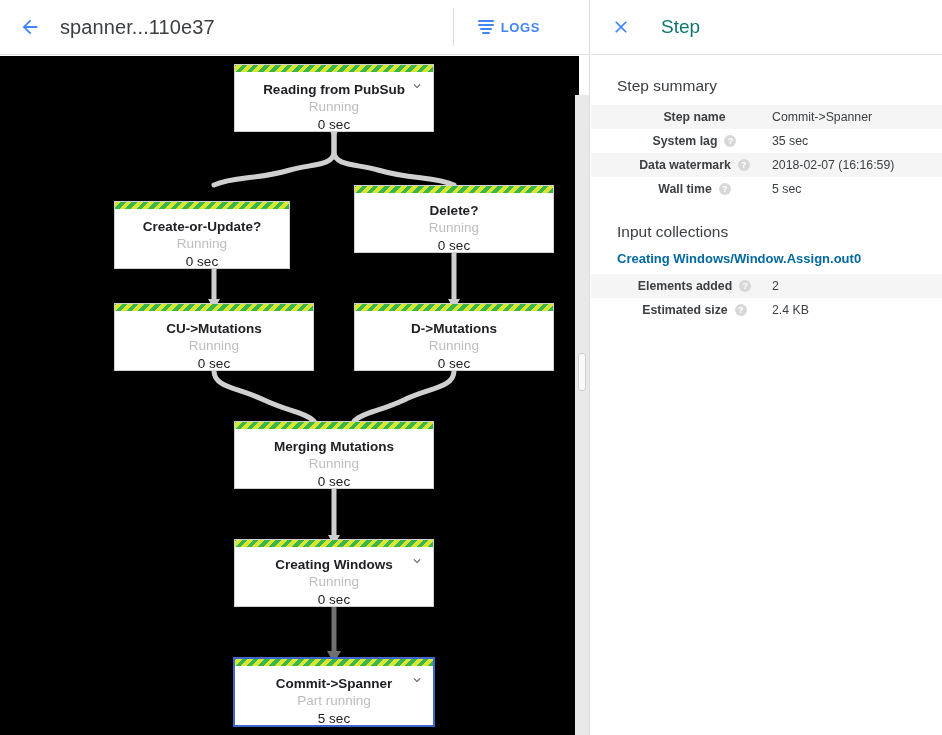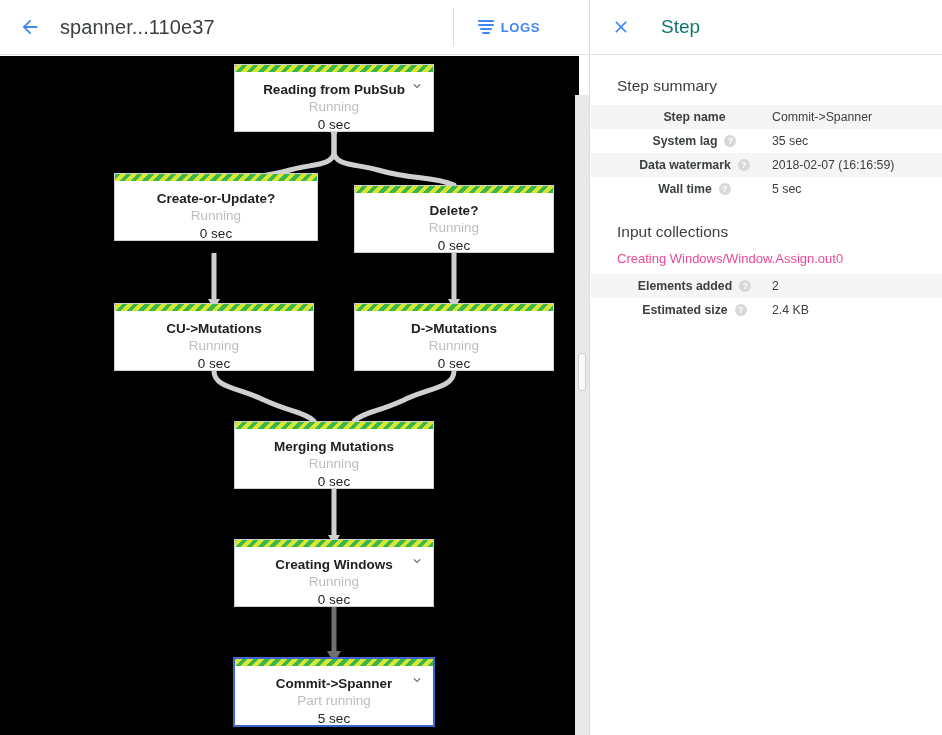--- a/index.html
+++ b/index.html
@@ -135,21 +135,21 @@
   #panel-title {
     margin-left: 18px;
     font-size: 19px; color: #0f766e; font-weight: 400;
   }
   #right-body { padding: 22px 0 0 0; }
   .section-heading {
     font-size: 15.5px; color: #3c4043; font-weight: 400;
     padding: 0 0 10px 26px;
   }
   .sub-text {
-    font-size: 13px; color: #ec4899; font-weight: 400;
+    font-size: 13px; color: #0369a1; font-weight: 700;
     padding: 0 0 8px 26px;
   }
   .kv-table { width: 100%; }
   .kv-row {
     display: flex; align-items: center;
     height: 24px;
     padding-left: 26px;
     font-size: 12.3px;
   }
   .kv-row.alt { background: #f5f5f5; }
@@ -226,21 +226,21 @@
             <div class="node-title">Reading from PubSub</div>
             <div class="node-status">Running</div>
             <div class="node-time">0 sec</div>
             <div class="node-chevron">
               <svg width="14" height="14" viewBox="0 0 24 24">
                 <path fill="#5f6368" d="M7.41 8.59L12 13.17l4.59-4.58L18 10l-6 6-6-6z"></path>
               </svg>
             </div>
           </div>
         </div>
-        <div class="node" style="left: 114px; top: 117px; width: 204px; height: 68px; align-items: flex-end;">
+        <div class="node" style="left: 114px; top: 145px; width: 176px; height: 68px; align-items: flex-end;">
           <div class="node-stripe"></div>
           <div class="node-body">
             <div class="node-title">Create-or-Update?</div>
             <div class="node-status">Running</div>
             <div class="node-time">0 sec</div>
           </div>
         </div>
         <div class="node" style="left: 354px; top: 129px; width: 200px; height: 68px;">
           <div class="node-stripe"></div>
           <div class="node-body">

